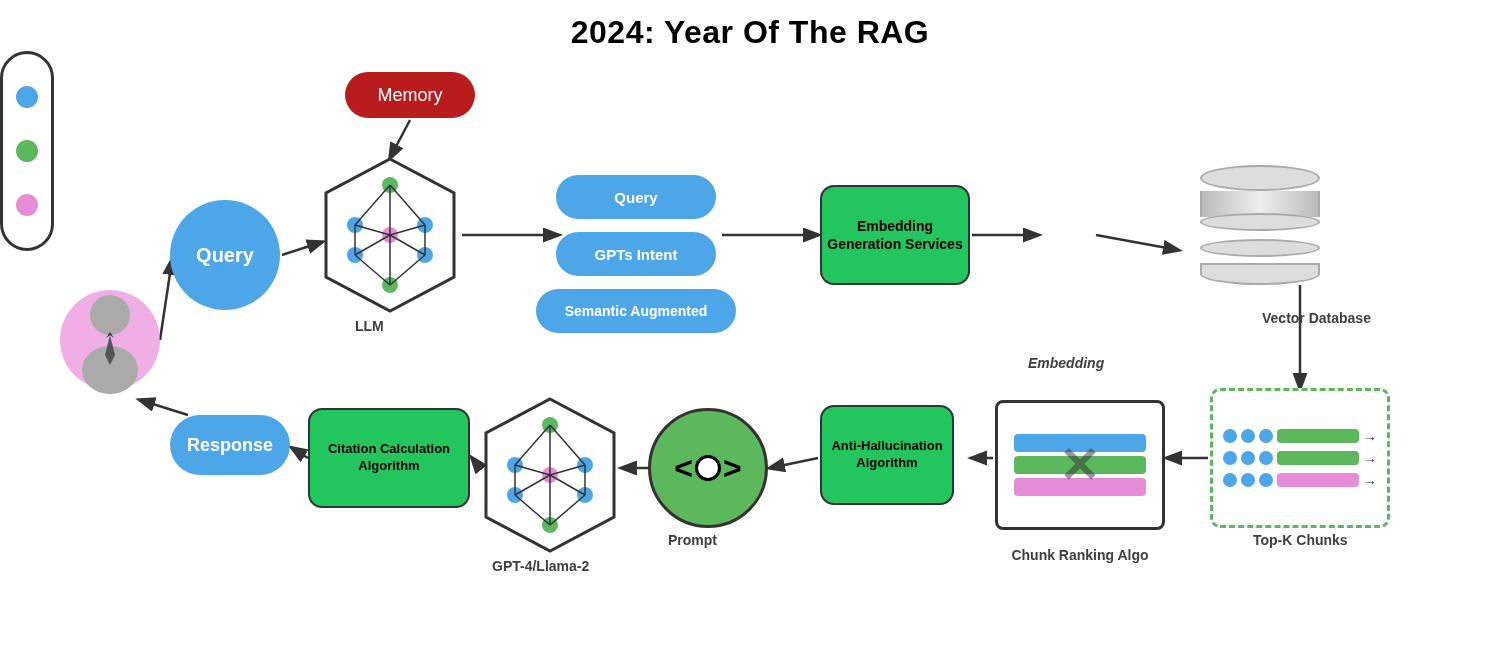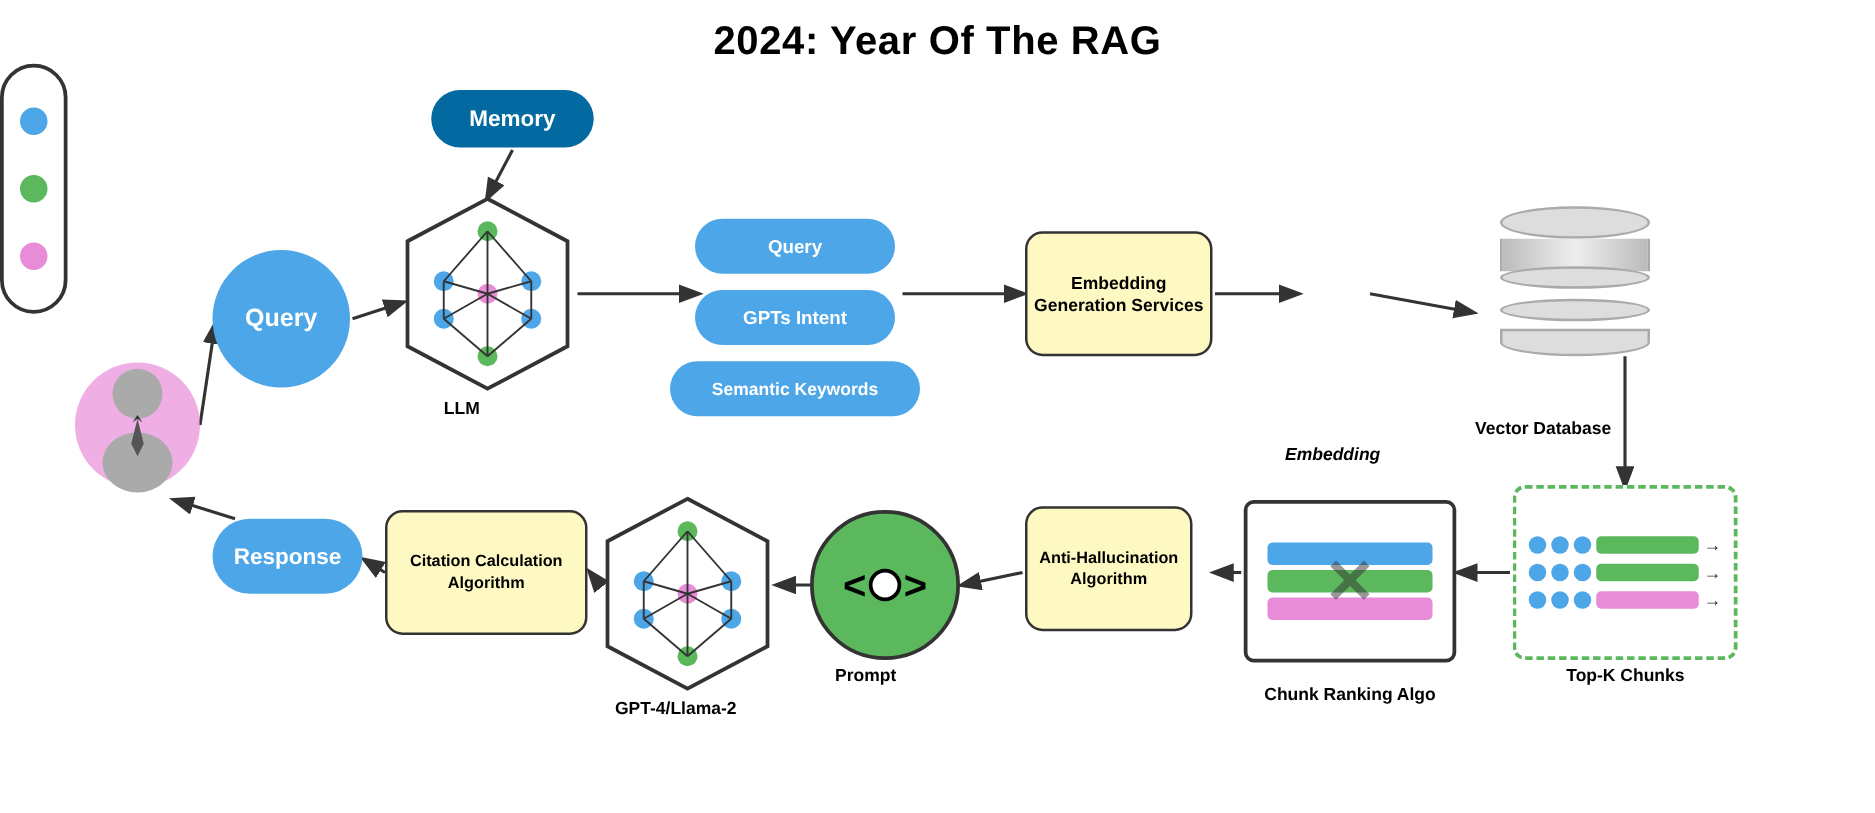--- a/index.html
+++ b/index.html
@@ -43,35 +43,35 @@
     
     .blue-pill {
       background: #4DA6E8;
       border-radius: 50px;
       color: #fff;
       font-size: 16px;
       font-weight: bold;
     }
     
     .green-rect {
-      background: #fef9c3;
+      background: #22c55e;
       border-radius: 14px;
       color: #000;
       font-size: 15px;
       border: 2px solid #333;
     }
     
     #memory {
       left: 345px; top: 72px;
       width: 130px; height: 46px;
-      background: #0369a1;
+      background: #b91c1c;
       border-radius: 30px;
       color: #fff;
       font-size: 18px;
-      font-weight: bold;
+      font-weight: normal;
     }
     
     #query-circle {
       left: 170px; top: 200px;
       width: 110px; height: 110px;
       background: #4DA6E8;
       border-radius: 50%;
       color: #fff;
       font-size: 20px;
       font-weight: bold;
@@ -122,21 +122,21 @@
     #vector-db {
       left: 1180px; top: 165px;
       width: 160px; height: 120px;
     }
     
     .node-label {
       position: absolute;
       text-align: center;
       font-size: 14px;
       font-weight: bold;
-      color: #000000;
+      color: #404040;
     }
     
     #response-circle {
       left: 170px; top: 415px;
       width: 120px; height: 60px;
       background: #4DA6E8;
       border-radius: 30px;
       color: #fff;
       font-size: 18px;
       font-weight: bold;
@@ -415,41 +415,41 @@
       <line x1="70" y1="30" x2="70" y2="80" stroke="#333" stroke-width="1.5"></line>
       <line x1="70" y1="80" x2="70" y2="130" stroke="#333" stroke-width="1.5"></line>
     </svg>
   </div>
   <div class="node-label" style="left:355px;top:318px;">LLM</div>
 
   <div id="query-sub" class="node blue-pill" style="left:556px;top:175px;width:160px;height:44px;position:absolute;font-size:15px;">Query</div>
 
   <div id="user-intent" class="node blue-pill" style="left:556px;top:232px;width:160px;height:44px;position:absolute;font-size:15px;">GPTs Intent</div>
 
-  <div id="semantic-kw" class="node blue-pill" style="left:536px;top:289px;width:200px;height:44px;position:absolute;font-size:14px;">Semantic Keywords</div>
+  <div id="semantic-kw" class="node blue-pill" style="left:536px;top:289px;width:200px;height:44px;position:absolute;font-size:14px;">Semantic Augmented</div>
 
   <div id="embedding-gen" class="node green-rect" style="left:820px;top:185px;width:150px;height:100px;position:absolute;font-size:14px;line-height:1.3;">Embedding Generation Services</div>
 
   <div id="embedding-pill">
     <div class="embed-dot" style="background:#4DA6E8;"></div>
     <div class="embed-dot" style="background:#5CB85C;"></div>
     <div class="embed-dot" style="background:#E88CD8;"></div>
   </div>
   <div class="node-label" style="left:1028px;top:355px;font-style:italic;">Embedding</div>
 
   <div id="vector-db" class="node">
     <div class="cylinder">
       <div class="cyl-top"></div>
       <div class="cyl-body"></div>
       <div class="cyl-mid1"></div>
       <div class="cyl-mid2"></div>
       <div class="cyl-bottom"></div>
     </div>
   </div>
-  <div class="node-label" style="left:1180px;top:310px;margin-top:24px;">Vector Database</div>
+  <div class="node-label" style="left:1262px;top:310px;">Vector Database</div>
 
   <div id="response-circle" class="node">Response</div>
 
   <div id="citation-calc" class="node green-rect" style="left:308px;top:408px;width:162px;height:100px;position:absolute;font-size:13px;line-height:1.3;">Citation Calculation Algorithm</div>
 
   <div id="gpt4-hex" class="node">
     <svg width="140" height="160" viewBox="0 0 140 160">
       <polygon points="70,4 134,38 134,122 70,156 6,122 6,38" fill="white" stroke="#333" stroke-width="3"></polygon>
       <circle cx="70" cy="30" r="8" fill="#5CB85C"></circle>
       <circle cx="35" cy="70" r="8" fill="#4DA6E8"></circle>

